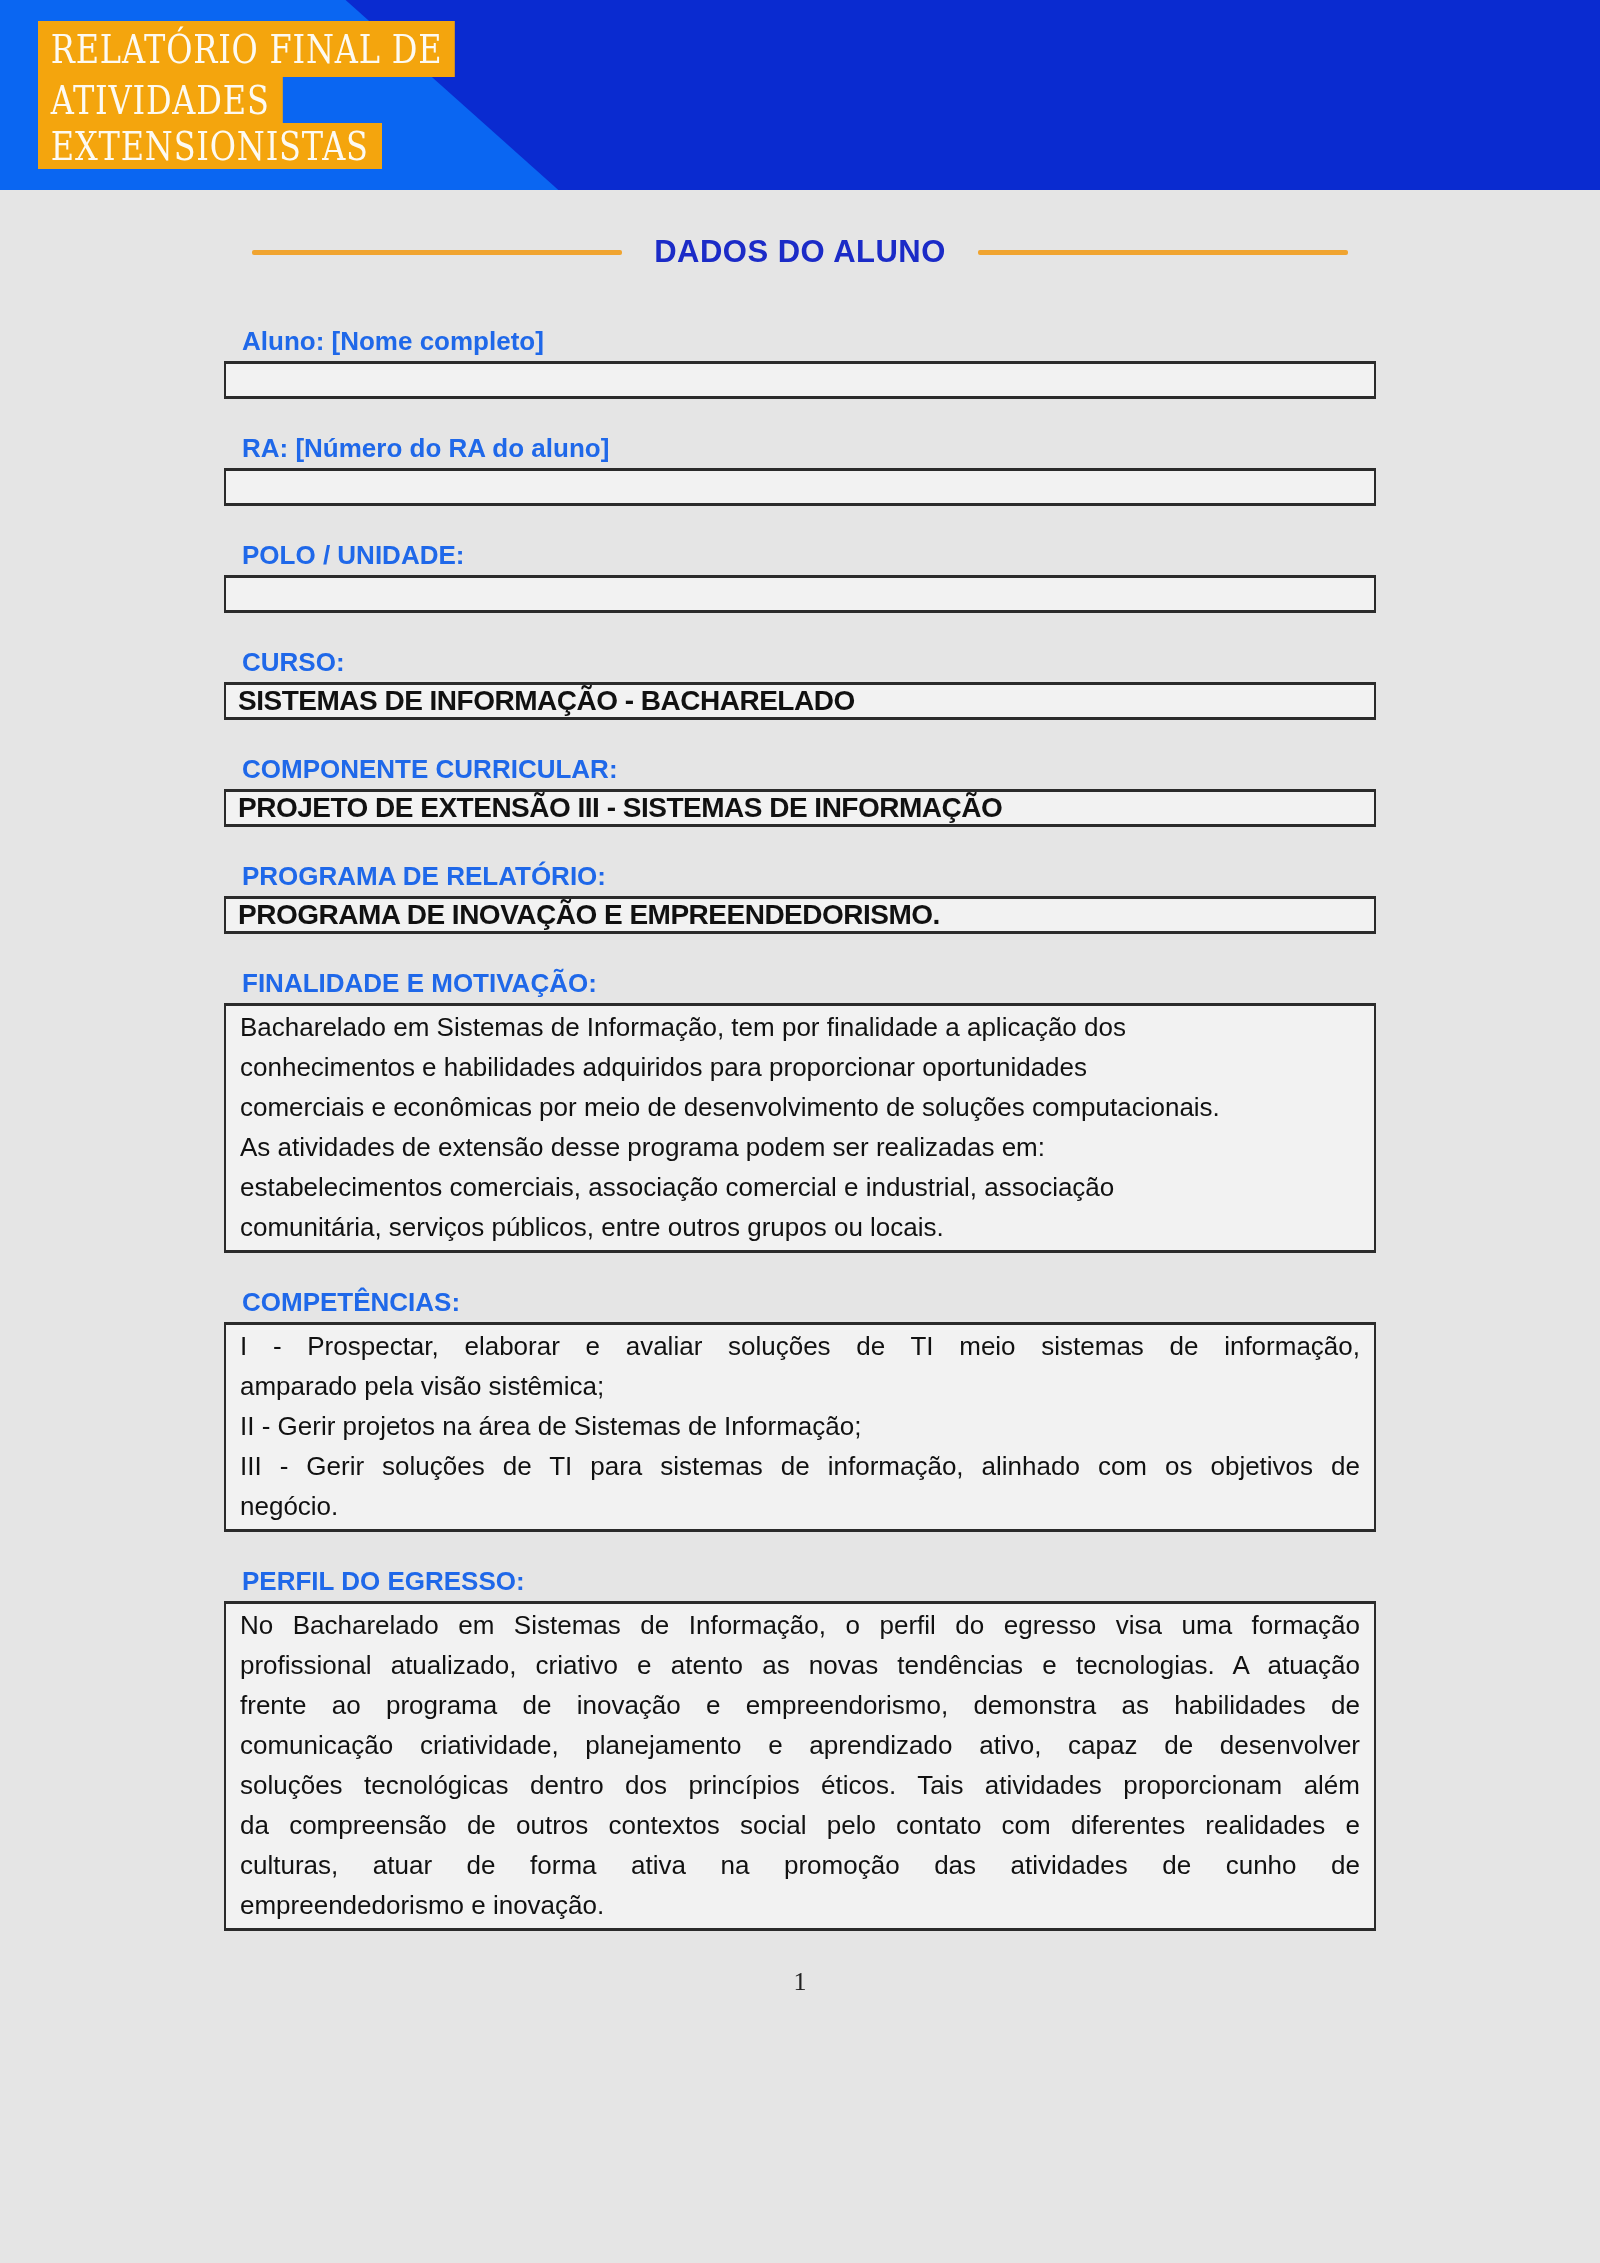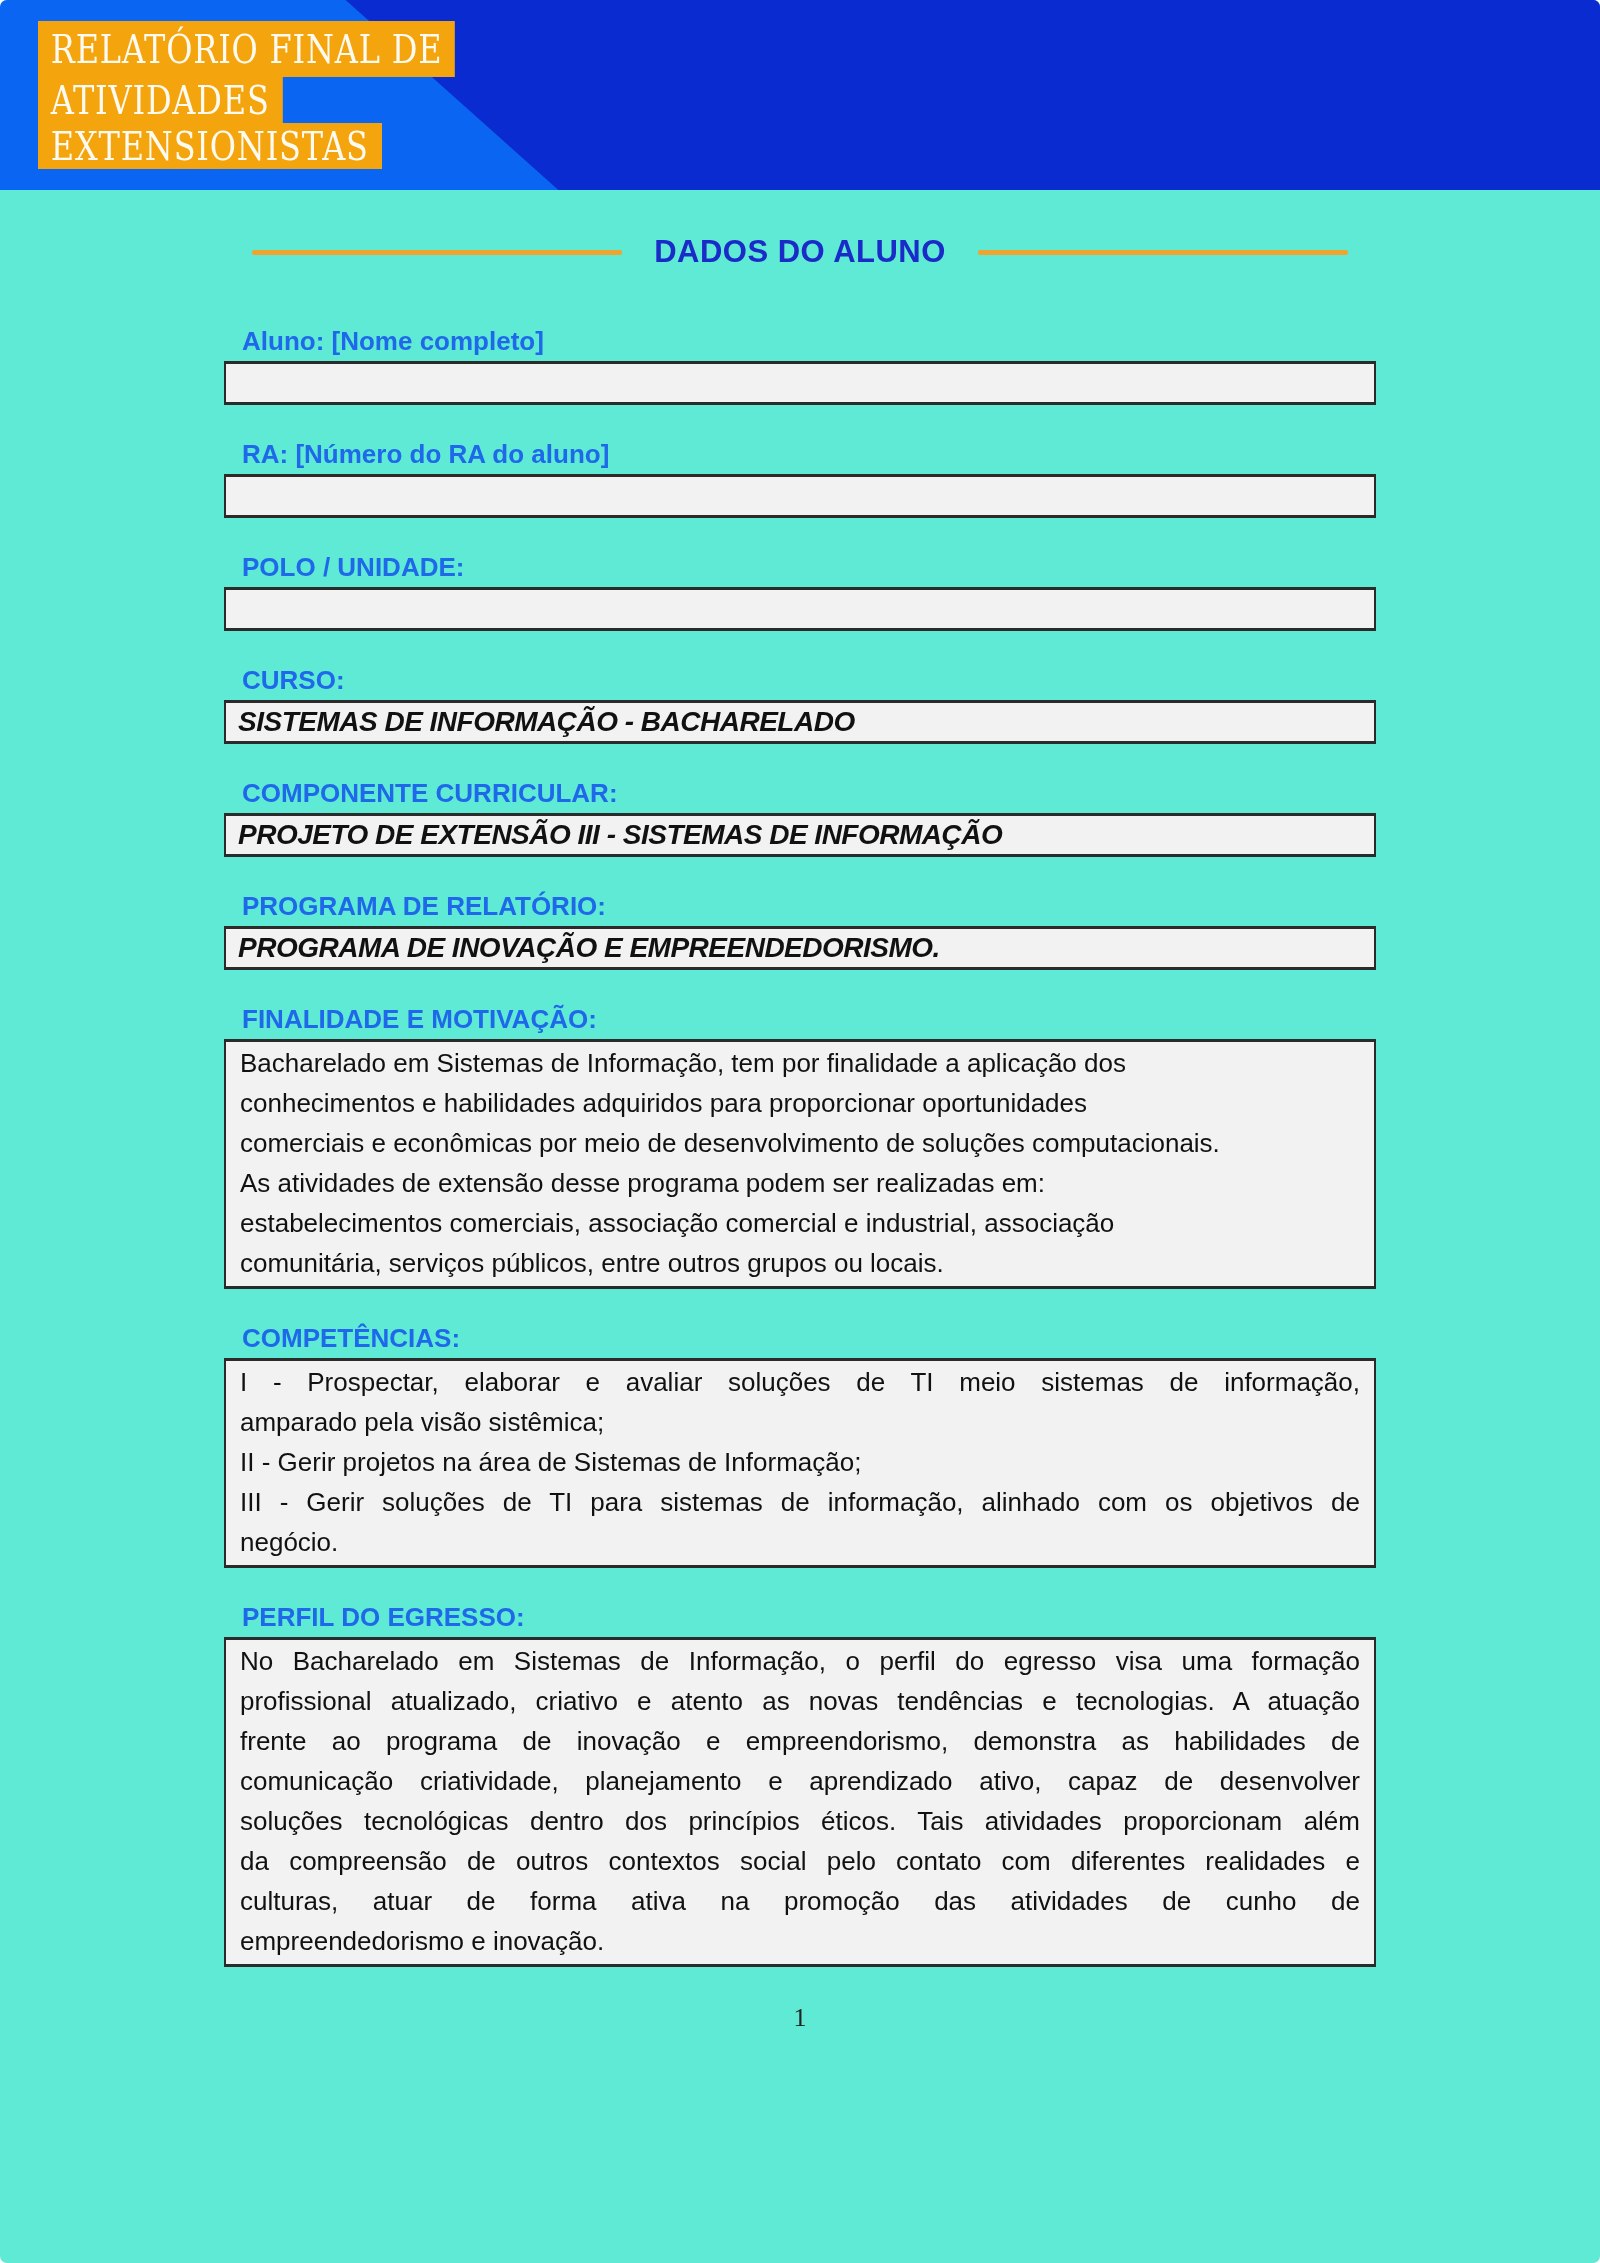--- a/index.html
+++ b/index.html
@@ -1,23 +1,22 @@
 <!DOCTYPE html>
 <html style="--c-light-blue: #0A66F2; --c-dark-blue: #0A2BD0; --c-orange: #F4A50D; --c-rule: #F0A430; --c-label: #1F68E9; --c-title: #1B2BC7; --c-box-fill: #F2F2F2; --c-box-border: #2B2B2B;"><head>
 <meta charset="utf-8">
 <style>
   html,body{margin:0;padding:0;background:#ffffff;}
   .page{
     position:relative;
     width:1600px;
     height:2263px;
-    background:#5eead4;
+    background:#e5e5e5;
     overflow:hidden;
     font-family:"Liberation Sans",sans-serif;
-    border-radius:7px;
   }
   
   .banner{
     position:relative;
     width:100%;
     height:190px;
     background:var(--c-light-blue,#0A66F2);
     overflow:hidden;
   }
   .banner-dark{
@@ -79,25 +78,24 @@
     font-weight:bold;
   }
   .fbox{
     background:var(--c-box-fill,#F2F2F2);
     border:2px solid var(--c-box-border,#2B2B2B);
     border-top-width:3px;
     border-bottom-width:3px;
     box-sizing:border-box;
   }
   .fbox.single{
-    height:44px;
+    height:38px;
     display:flex;
     align-items:center;
     padding:0 12px;
-    font-style:italic;
   }
   .bval{
     font-size:28px;
     font-weight:bold;
     color:#111;
     letter-spacing:-.5px;
     white-space:nowrap;
   }
   .fbox.para{padding:1px 14px 3px;}
   .pline{

